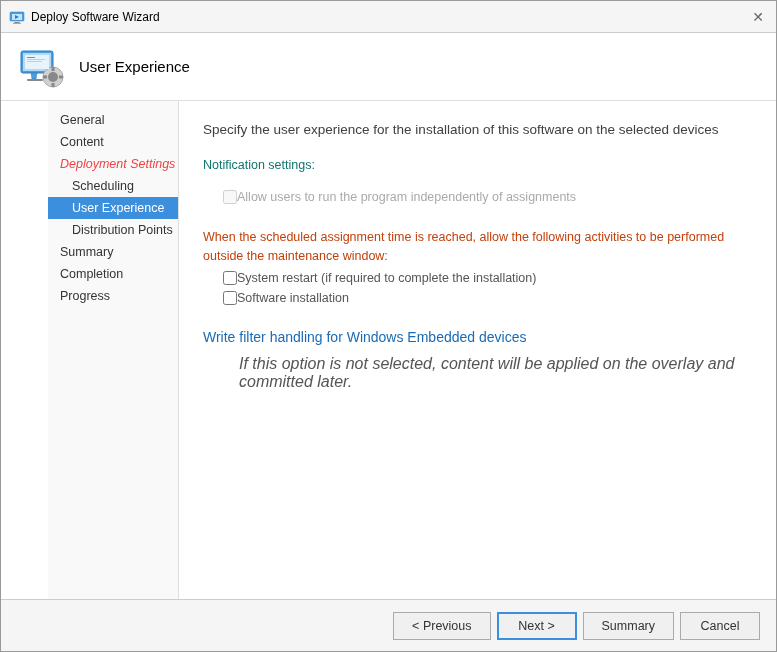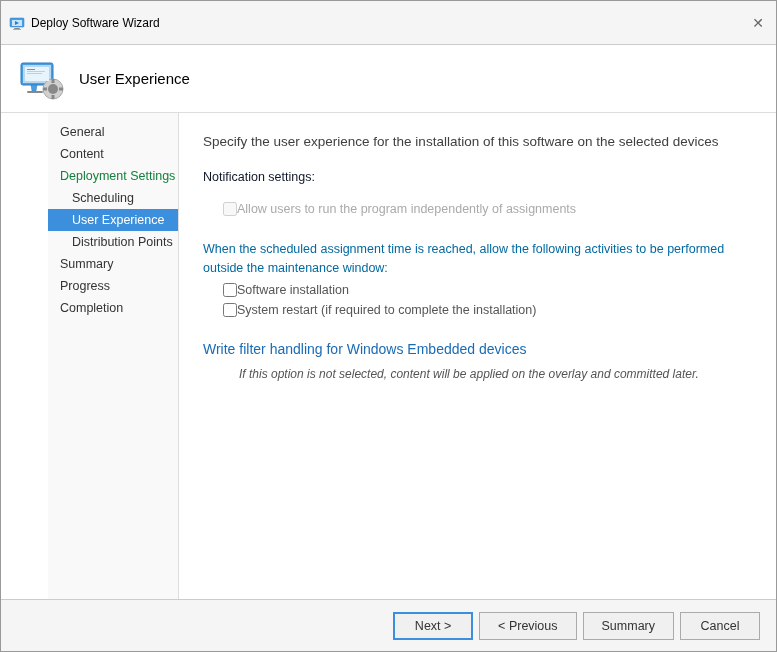--- a/index.html
+++ b/index.html
@@ -21,21 +21,21 @@
       flex-direction: column;
       box-shadow: 2px 2px 8px rgba(0,0,0,0.3);
     }
     .title-bar {
       background: #f5f5f5;
       border-bottom: 1px solid #ccc;
       display: flex;
       align-items: center;
       justify-content: space-between;
       padding: 6px 8px;
-      height: 44px;
+      height: 32px;
     }
     .title-bar-left {
       display: flex;
       align-items: center;
       gap: 6px;
     }
     .title-bar-text {
       font-size: 12px;
       color: #000;
     }
@@ -88,38 +88,39 @@
     }
     .sidebar-item.active {
       background: #3c8fdc;
       color: #ffffff;
     }
     .sidebar-item.sub {
       padding-left: 24px;
     }
     .sidebar-item.section-header {
       font-weight: 400;
-      color: #15803d;
+      color: #ef4444;
       cursor: default;
+      font-style: italic;
     }
     .main-content {
       flex: 1;
       padding: 20px 24px;
       overflow-y: auto;
       background: #ffffff;
     }
     .main-title {
       color: #404040;
       font-size: 13.5px;
       margin-bottom: 18px;
       line-height: 1.4;
     }
     .section-label {
       font-size: 12.5px;
-      color: #0f172a;
+      color: #0f766e;
       margin-bottom: 18px;
     }
     .checkbox-row {
       display: flex;
       align-items: center;
       gap: 0;
       margin: 6px 0 6px 20px;
       font-size: 12.5px;
       color: #555;
     }
@@ -132,31 +133,31 @@
       color: #aaa;
     }
     .checkbox-row.disabled input[type="checkbox"] {
       cursor: default;
     }
     .divider-space {
       height: 18px;
     }
     .info-text {
       font-size: 12.5px;
-      color: #0369a1;
+      color: #c2410c;
       margin-bottom: 0;
       line-height: 1.5;
     }
     .write-filter-label {
       color: #1a6bb5;
       font-size: 14px;
       margin-bottom: 10px;
     }
     .helper-text {
-      font-size: 12px;
+      font-size: 16px;
       color: #555;
       margin-left: 36px;
       margin-top: 4px;
       font-style: italic;
     }
     .footer {
       border-top: 1px solid #ccc;
       padding: 10px 16px;
       display: flex;
       justify-content: flex-end;
@@ -227,56 +228,56 @@
   <div class="body">
 
     <div class="sidebar">
       <div class="sidebar-item">General</div>
       <div class="sidebar-item">Content</div>
       <div class="sidebar-item section-header">Deployment Settings</div>
       <div class="sidebar-item sub">Scheduling</div>
       <div class="sidebar-item sub active">User Experience</div>
       <div class="sidebar-item sub">Distribution Points</div>
       <div class="sidebar-item">Summary</div>
+      <div class="sidebar-item">Completion</div>
       <div class="sidebar-item">Progress</div>
-      <div class="sidebar-item">Completion</div>
     </div>
 
     <div class="main-content">
       <div class="main-title">Specify the user experience for the installation of this software on the selected devices</div>
 
       <div class="section-label">Notification settings:</div>
 
       <div class="checkbox-row disabled">
         <input type="checkbox" id="allowUsers" disabled="" style="">
         <label for="allowUsers">Allow users to run the program independently of assignments</label>
       </div>
 
       <div class="divider-space"></div>
 
       <div class="info-text">When the scheduled assignment time is reached, allow the following activities to be performed outside the maintenance window:</div>
 
       <div class="checkbox-row">
+        <input type="checkbox" id="systemRestart" style="">
+        <label for="systemRestart">System restart (if required to complete the installation)</label>
+      </div>
+
+      <div class="checkbox-row">
         <input type="checkbox" id="softwareInstall" style="">
         <label for="softwareInstall">Software installation</label>
       </div>
 
-      <div class="checkbox-row">
-        <input type="checkbox" id="systemRestart" style="">
-        <label for="systemRestart">System restart (if required to complete the installation)</label>
-      </div>
-
       <div class="divider-space"></div>
 
       <div class="write-filter-label">Write filter handling for Windows Embedded devices</div>
 
 
       <div class="helper-text">If this option is not selected, content will be applied on the overlay and committed later.</div>
     </div>
   </div>
 
   <div class="footer">
+    <button class="btn">&lt; Previous</button>
     <button class="btn primary">Next &gt;</button>
-    <button class="btn">&lt; Previous</button>
     <button class="btn">Summary</button>
     <button class="btn">Cancel</button>
   </div>
 </div>
 
 </body></html>

